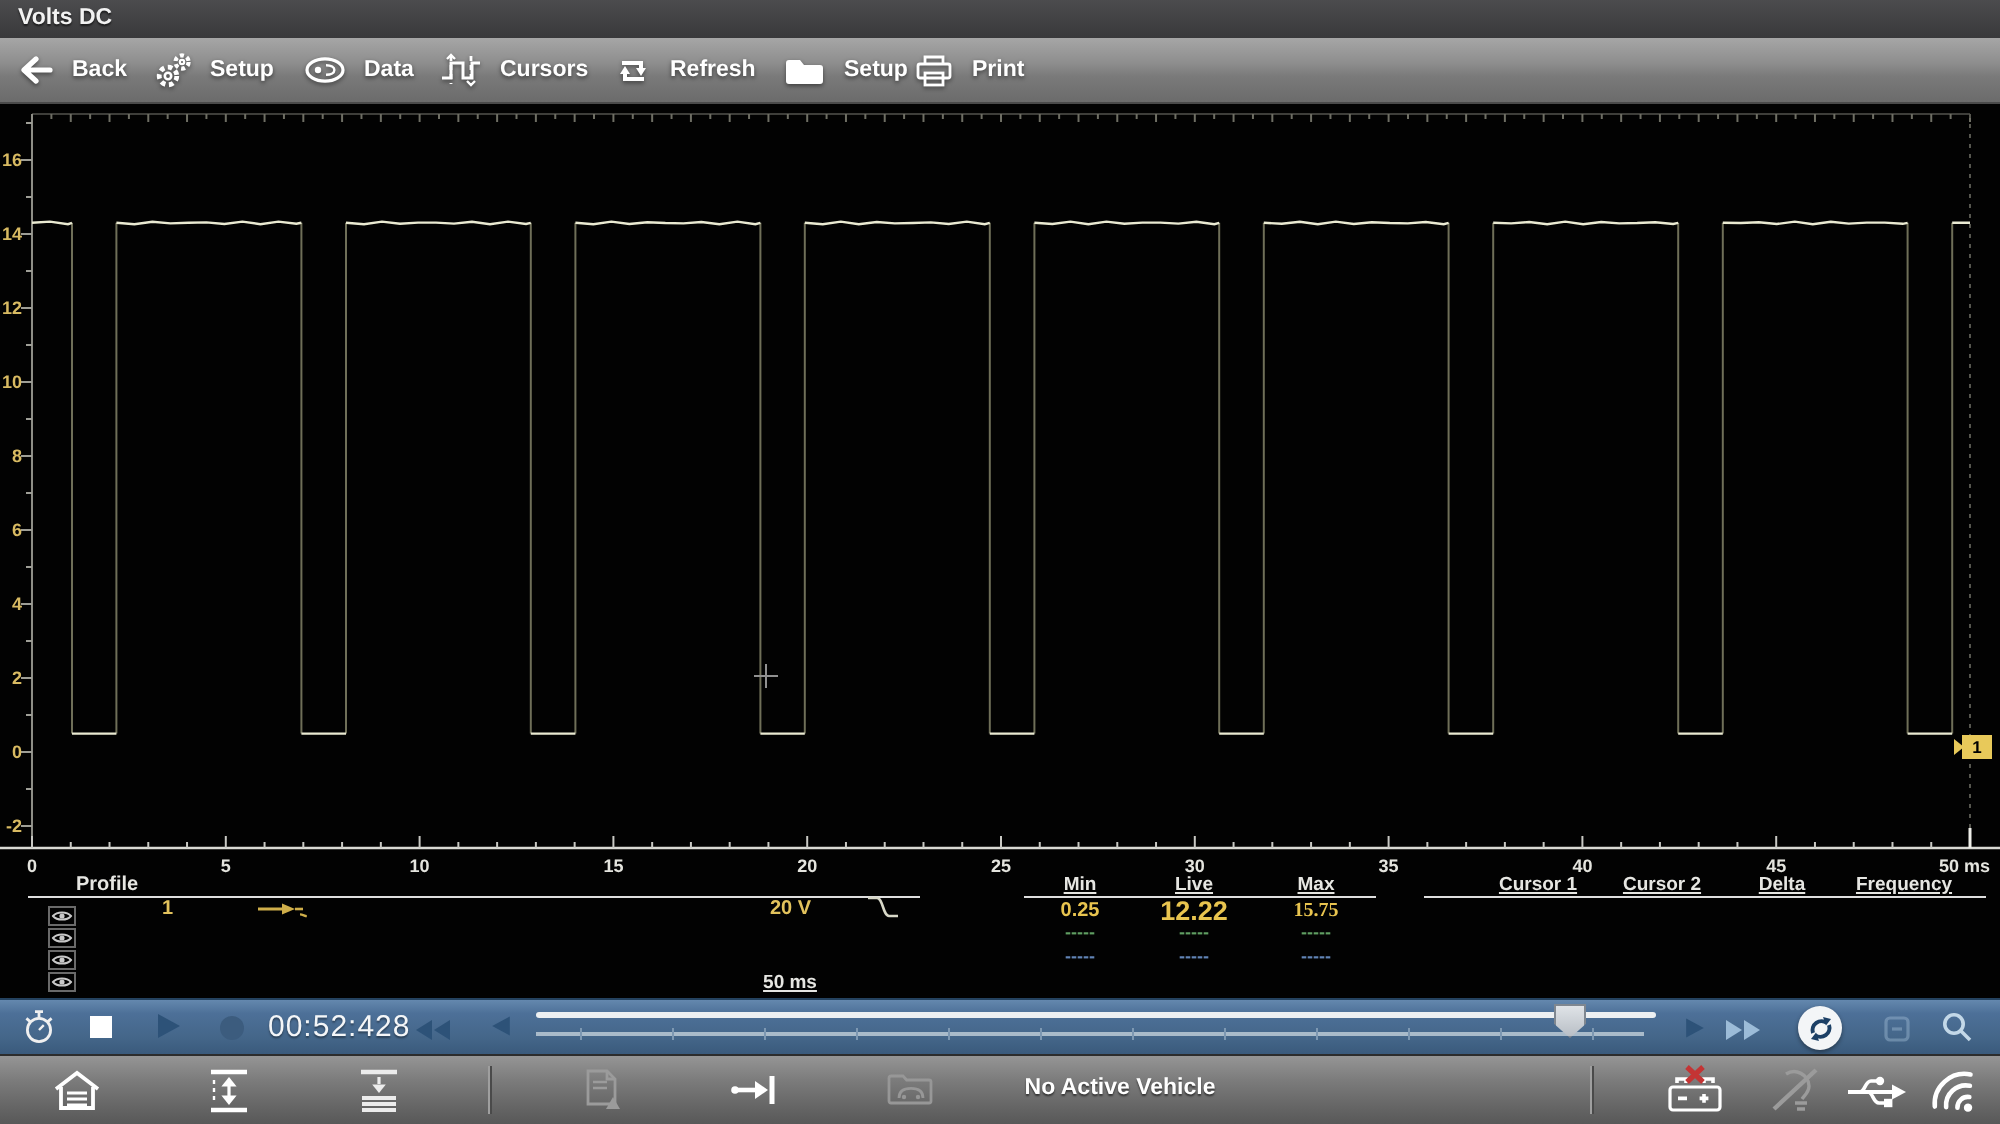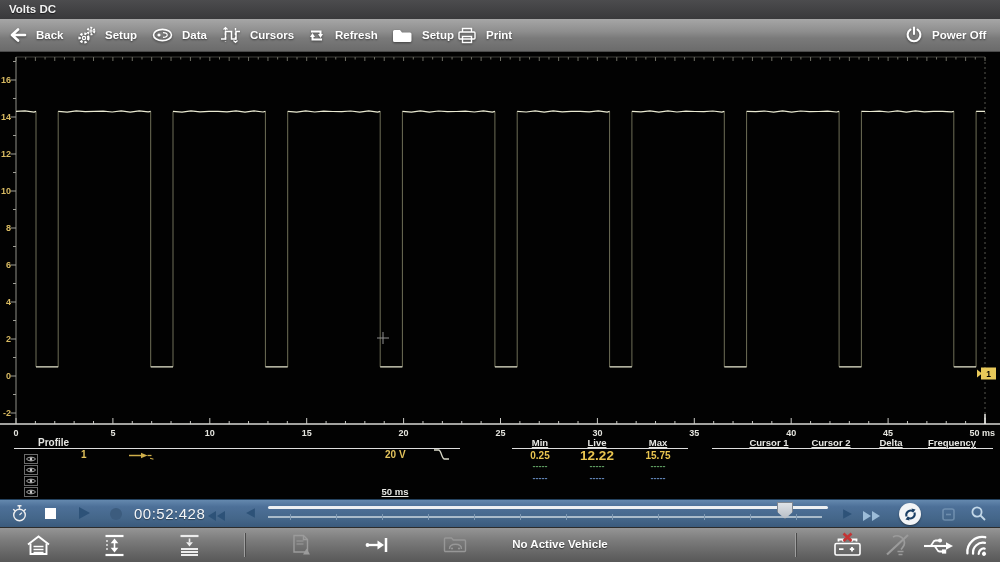--- a/index.html
+++ b/index.html
@@ -121,29 +121,20 @@
     </div>
     <div class="tb-item" style="left:457px">
       <svg width="20" height="17">
           <g stroke="#fff" fill="none" stroke-width="1.4">
         <path d="M5.5 5 V1.5 h9 V5"></path>
             <rect x="2" y="5" width="16" height="7" rx="1"></rect>
             <rect x="5.5" y="9.5" width="9" height="6"></rect>
           </g>
         </svg>
       <span>Print</span>
-    </div>
-    <div class="tb-item" style="left:905px">
-      <svg width="18" height="18">
-          <g stroke="#fff" fill="none" stroke-width="2.1" stroke-linecap="round">
-        <path d="M9 1.5 V8"></path>
-            <path d="M5.4 3.6 a6.4 6.4 0 1 0 7.2 0"></path>
-          </g>
-        </svg>
-      <span>Power Off</span>
     </div>
   </div>
 
   <div id="scope-bg"></div>
   <svg id="scope-svg" width="1000" height="385">
       <line x1="16" y1="5" x2="985" y2="5" stroke="#3e3e3a"></line>
       <line x1="16" y1="5" x2="16" y2="9" stroke="#6e6e64"></line>
       <line x1="25.689999999999998" y1="5" x2="25.689999999999998" y2="7.5" stroke="#6e6e64"></line>
       <line x1="35.379999999999995" y1="5" x2="35.379999999999995" y2="9" stroke="#6e6e64"></line>
       <line x1="45.07" y1="5" x2="45.07" y2="7.5" stroke="#6e6e64"></line>
@@ -402,21 +393,21 @@
   </div>
   <div class="wlabel center" style="left:395px;top:486px;font-size:9.5px">50 ms</div>
 
   <div class="wlabel center" style="left:540px;top:437px">Min</div>
   <div class="wlabel center" style="left:597px;top:437px">Live</div>
   <div class="wlabel center" style="left:658px;top:437px">Max</div>
   <div class="hline" style="left:512px;top:448px;width:176px"></div>
 
   <div class="mval" style="left: 540px; top: 450px; font-size: 10px; color: rgb(232, 196, 79);">0.25</div>
   <div class="mval" style="left: 597px; top: 448px; font-size: 13.5px; color: rgb(232, 196, 79);">12.22</div>
-  <div class="mval" style="left: 658px; top: 450px; font-size: 10px; color: rgb(232, 196, 79);">15.75</div>
+  <div class="mval" style="left: 658px; top: 450px; font-size: 10px; color: rgb(232, 196, 79); font-family: Liberation Serif, serif;">15.75</div>
 
   <div class="mval" style="left: 540px; top: 461px; font-size: 9px; color: rgb(95, 158, 98);">-----</div>
   <div class="mval" style="left: 597px; top: 461px; font-size: 9px; color: rgb(95, 158, 98);">-----</div>
   <div class="mval" style="left: 658px; top: 461px; font-size: 9px; color: rgb(95, 158, 98);">-----</div>
 
   <div class="mval" style="left: 540px; top: 473px; font-size: 9px; color: rgb(97, 132, 182);">-----</div>
   <div class="mval" style="left: 597px; top: 473px; font-size: 9px; color: rgb(97, 132, 182);">-----</div>
   <div class="mval" style="left: 658px; top: 473px; font-size: 9px; color: rgb(97, 132, 182);">-----</div>
 
   <div class="hline" style="left:712px;top:448px;width:281px"></div>

